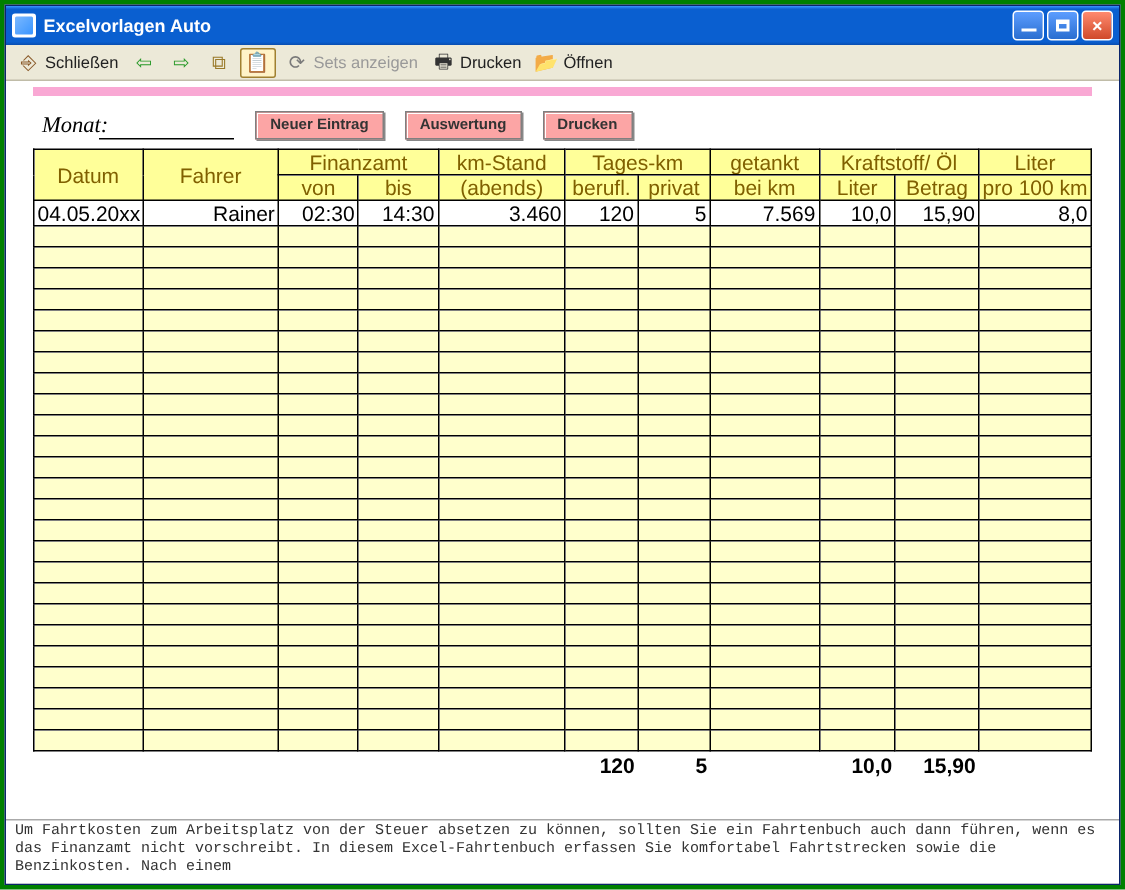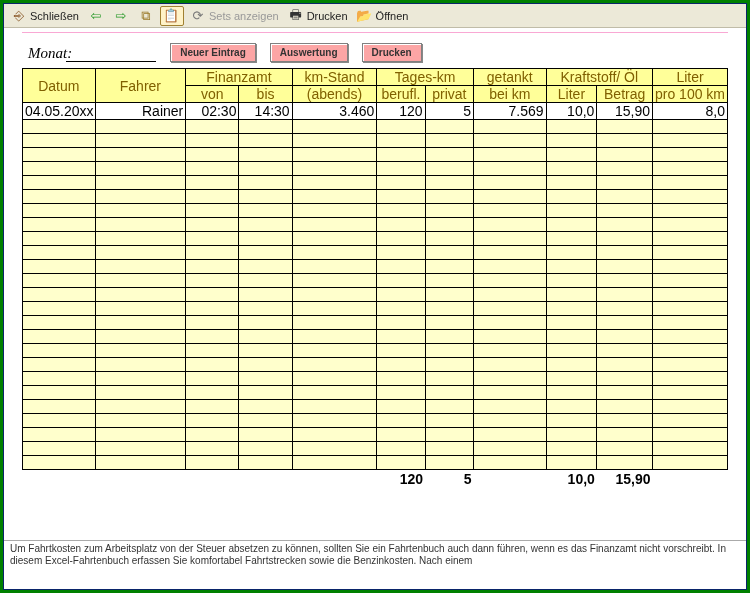--- a/index.html
+++ b/index.html
@@ -107,21 +107,21 @@
     padding: 8px 0 4px 0;
   }
   .sheet {
     margin: 4px 18px 0 18px;
   }
   .month-row {
     display: flex;
     align-items: flex-end;
     gap: 14px;
     padding: 10px 0 6px 6px;
-    border-top: 1px solid #f9a8d4;
+    border-top: 6px solid #f9a8d4;
   }
   .month-label {
     font-family: "Comic Sans MS", cursive;
     font-style: italic;
     font-size: 15px;
   }
   .month-cell {
     width: 90px; height:18px;
     border-bottom:1px solid #000;
     margin-left:-20px;
@@ -166,36 +166,48 @@
   .col-bis     { width: 44px; }
   .col-km      { width: 70px; }
   .col-beruf   { width: 40px; }
   .col-priv    { width: 40px; }
   .col-getankt { width: 60px; }
   .col-liter   { width: 42px; }
   .col-betrag  { width: 46px; }
   .col-l100    { width: 62px; }
   .footer-text {
     position:absolute;
-    left:0; right:0; bottom:20px;
+    left:0; right:0; bottom:2px;
     padding: 2px 6px;
-    font-family: Liberation Sans, sans-serif;
+    font-family: Liberation Mono, monospace;
     font-size: 10px;
     color: #333;
     border-top:1px solid #aaa;
     background:#fff;
     line-height:1.2;
     margin-top:31px;
   }
 </style>
 </head>
 <body>
 
 <div class="window">
 
+  <div class="titlebar">
+    <span class="app-icon"></span>
+    <span>Excelvorlagen Auto</span>
+    <span class="spacer"></span>
+    <div class="win-btn min">
+        <span></span>
+      </div>
+    <div class="win-btn max">
+        <span></span>
+      </div>
+    <div class="win-btn close">×</div>
+  </div>
 
   <div class="toolbar">
     <span class="tool-item">
       <span class="tb-ico ic-door">⎆</span>
       <span>Schließen</span>
     </span>
     <span class="tool-item">
       <span class="tb-ico ic-back">⇦</span>
     </span>
     <span class="tool-item">

